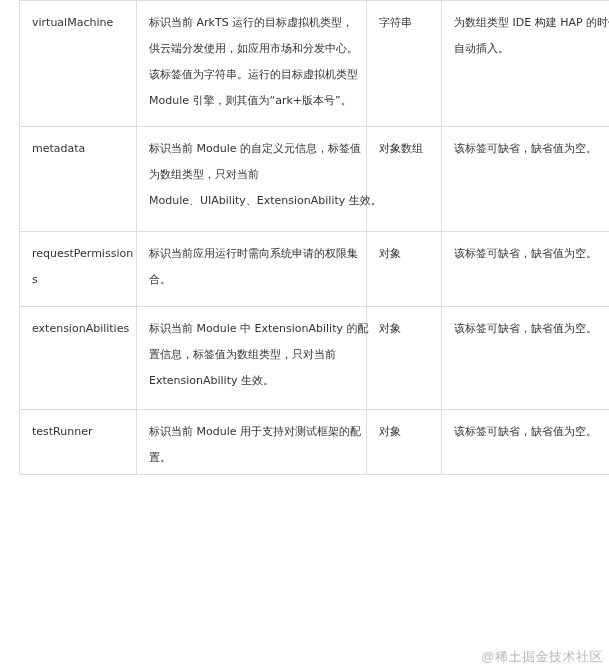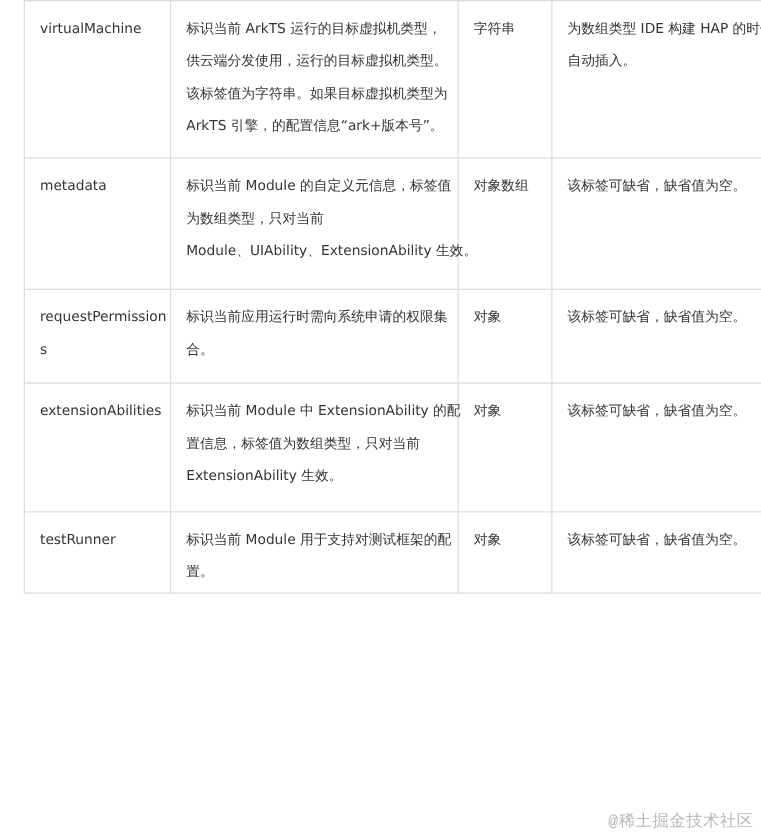--- a/index.html
+++ b/index.html
@@ -3,43 +3,43 @@
 <meta charset="utf-8">
 <style>
   html, body { margin:0; padding:0; background:#ffffff; }
   body { width:609px; height:670px; overflow:hidden; position:relative;
          font-family:"DejaVu Sans","Liberation Sans",sans-serif; color:#333333; }
   table.spec { position:absolute; left:19px; top:0px; border-collapse:collapse; table-layout:fixed; width:604px; }
   table.spec td { border:1px solid #dcdcdc; vertical-align:top; padding:9px 12px 0 12px;
                   font-size:11px; line-height:26px; color:#333333; word-break:break-all; }
   col.c1 { width:117px; } col.c2 { width:230px; } col.c3 { width:75px; } col.c4 { width:182px; }
   .line { display:block; white-space:nowrap; }
-  .watermark { position:absolute; right:6px; bottom:4px; font-family:Liberation Mono, monospace;
+  .watermark { position:absolute; right:6px; bottom:4px; font-family:Liberation Sans, sans-serif;
                font-size:13px; color:#b8b8b8; letter-spacing:0.5px; }
 </style>
 </head>
 <body>
 
 <table class="spec">
   <colgroup>
       <col class="c1">
       <col class="c2">
       <col class="c3">
       <col class="c4">
     </colgroup>
   <tbody>
     <tr style="height:126px">
       <td>
           <span class="line">virtualMachine</span>
         </td>
       <td>
         <span class="line">标识当前 ArkTS 运行的目标虚拟机类型，</span>
-        <span class="line">供云端分发使用，运行的目标虚拟机类型。</span>
-        <span class="line">该标签值为字符串。如果目标虚拟机类型为</span>
-        <span class="line">ArkTS 引擎，的配置信息“ark+版本号”。</span>
+        <span class="line">供云端分发使用，如应用市场和分发中心。</span>
+        <span class="line">该标签值为字符串。运行的目标虚拟机类型</span>
+        <span class="line">Module 引擎，则其值为“ark+版本号”。</span>
       </td>
       <td>
           <span class="line">字符串</span>
         </td>
       <td>
         <span class="line">为数组类型 IDE 构建 HAP 的时候</span>
         <span class="line">自动插入。</span>
       </td>
     </tr>
     <tr style="height:105px">

